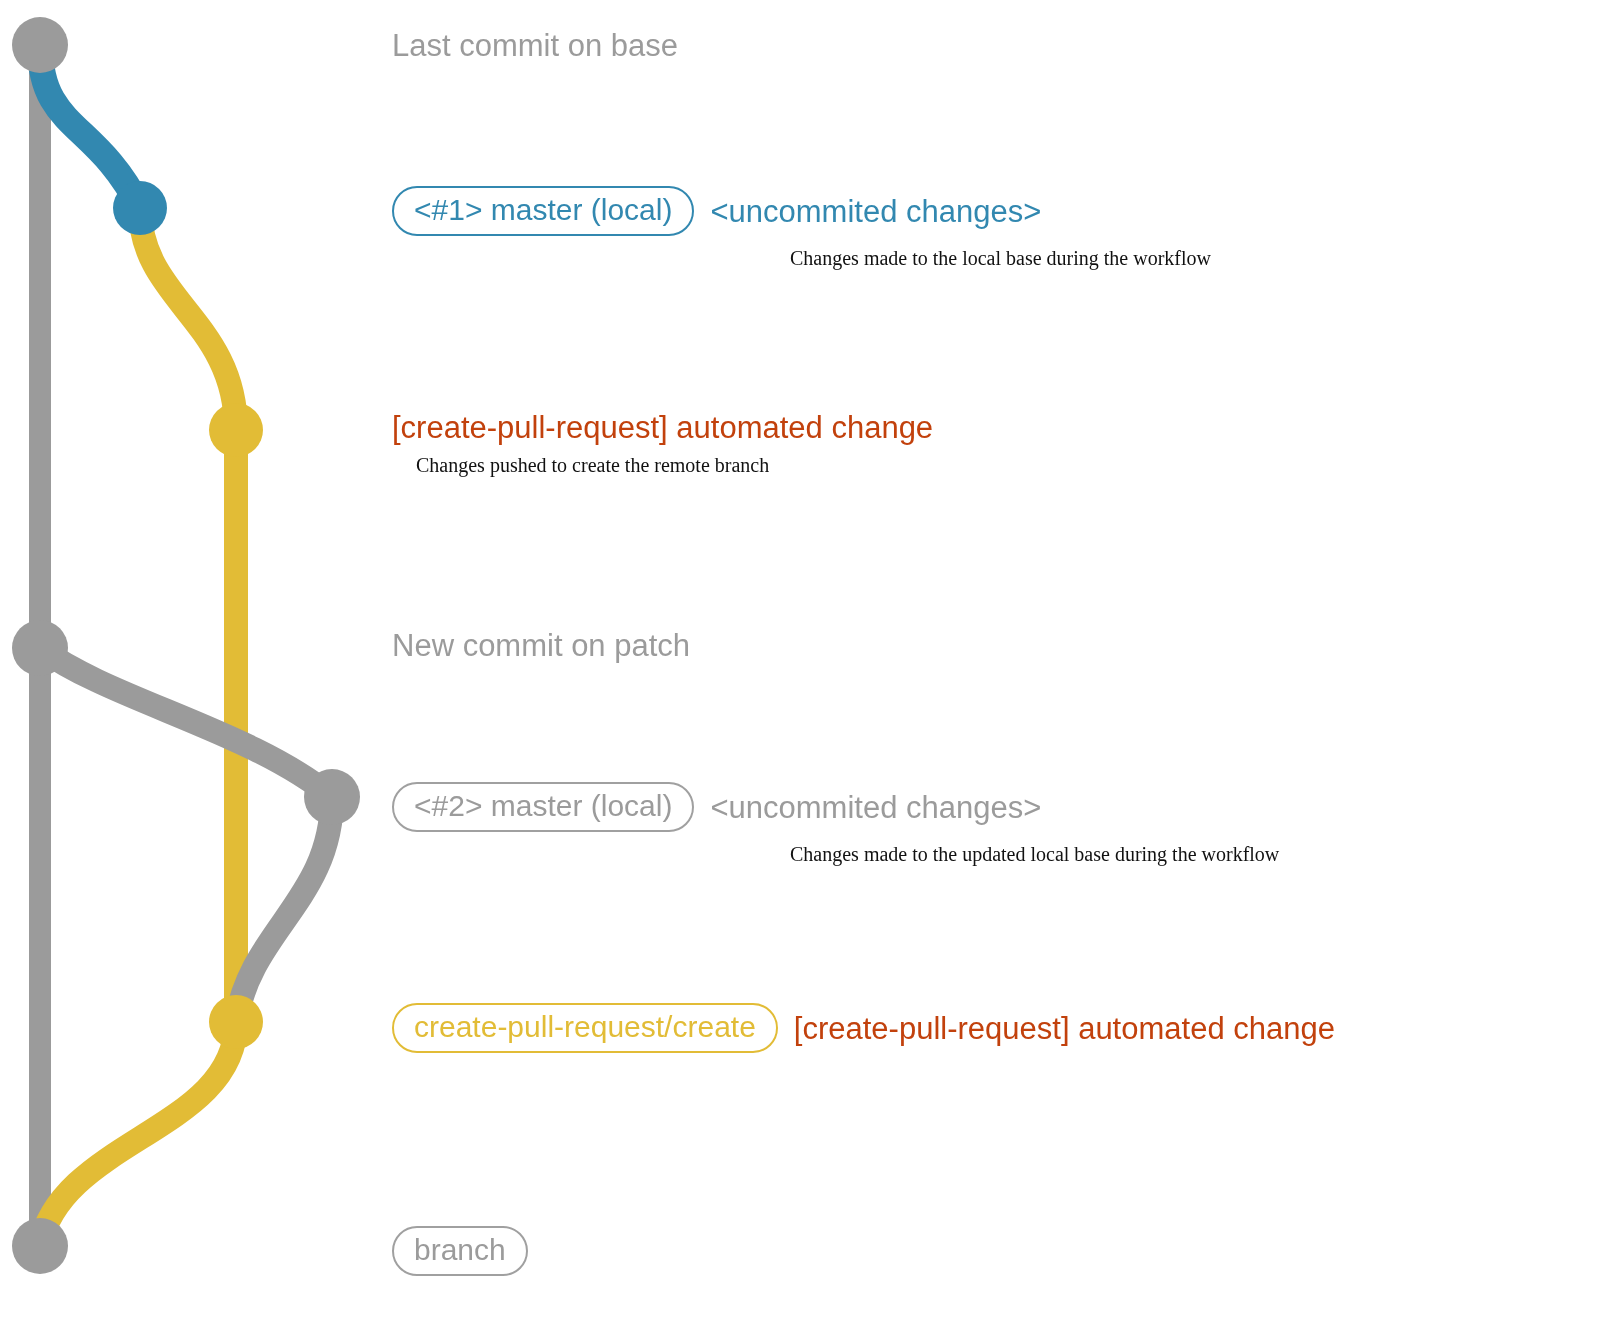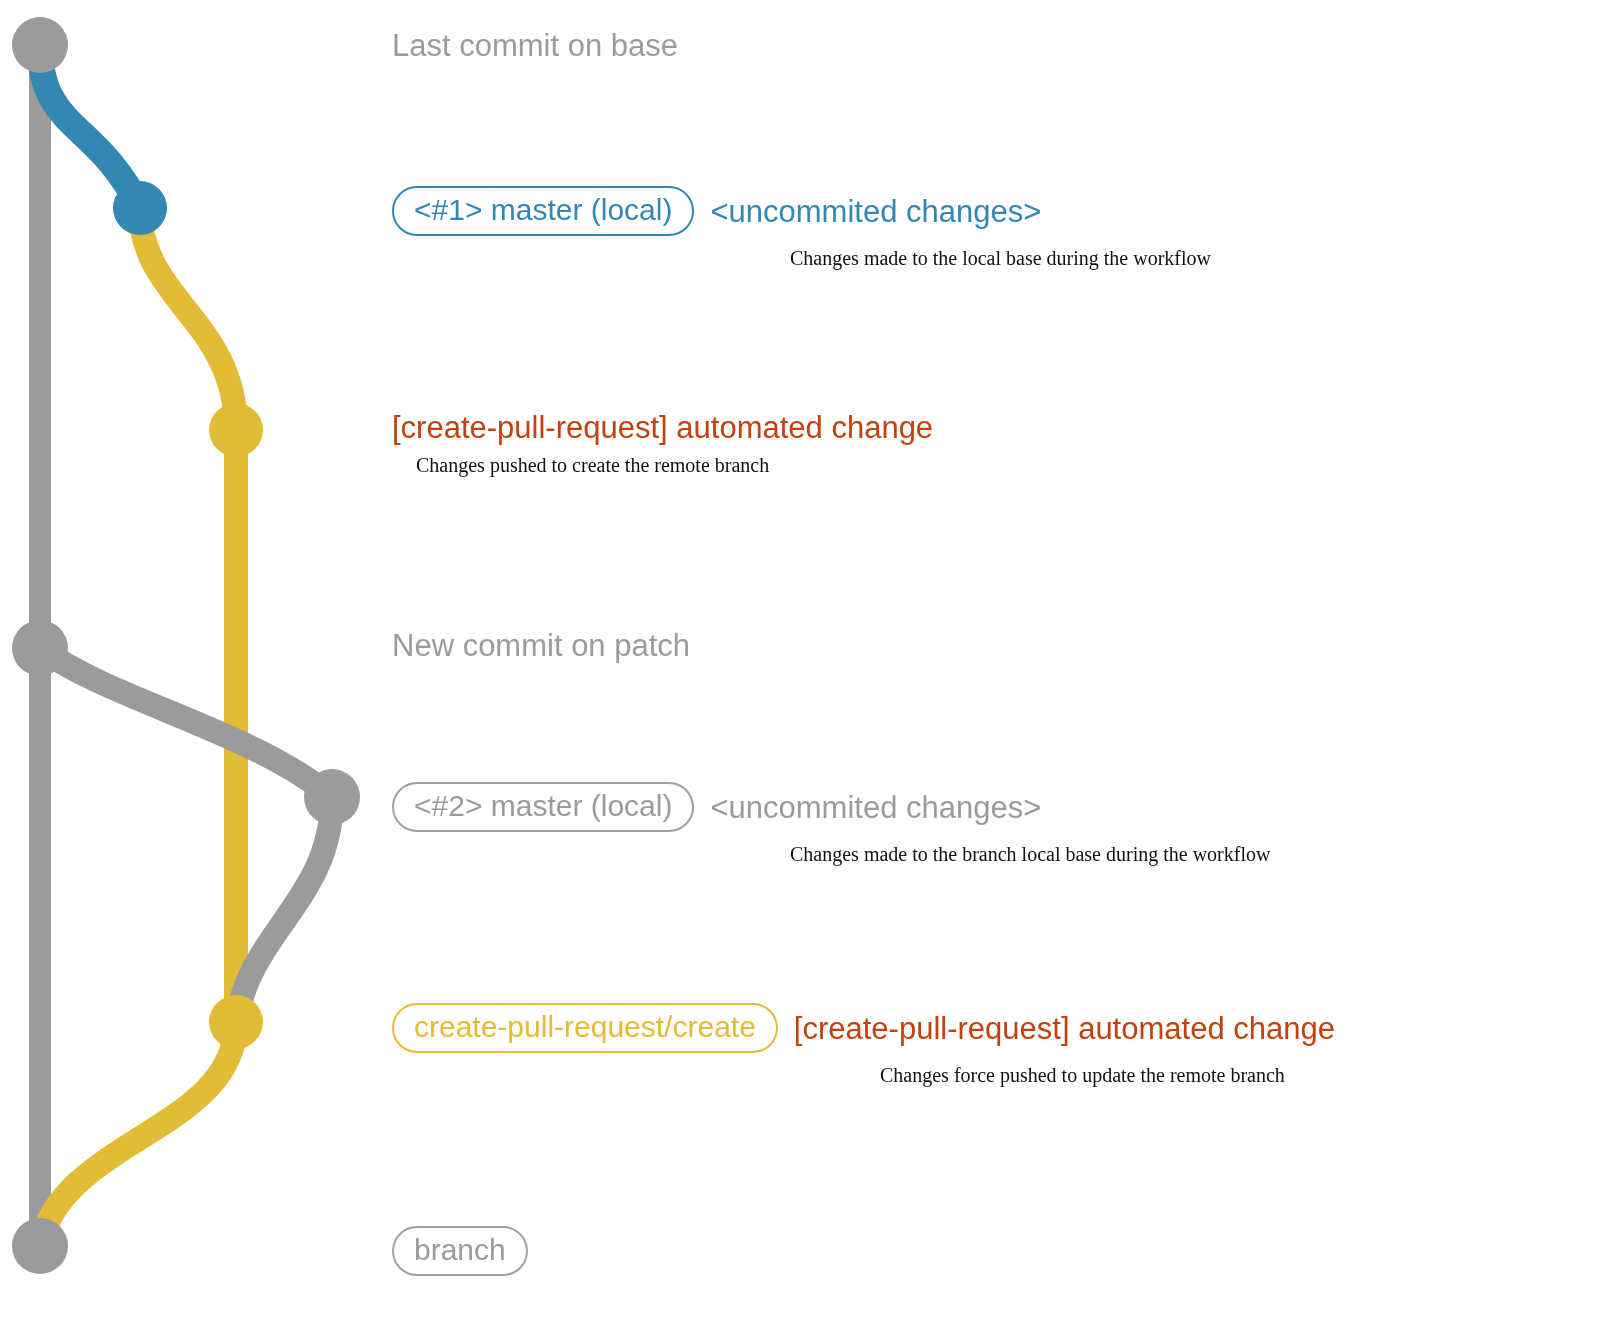--- a/index.html
+++ b/index.html
@@ -135,29 +135,28 @@
       <div class="row-main">
         <span class="subject gray">New commit on patch</span>
       </div>
     </div>
 
     <div class="row" id="r4" style="top: 782px;">
       <div class="row-main">
         <span class="badge gray">&lt;#2&gt; master (local)</span>
         <span class="subject gray spaced">&lt;uncommited changes&gt;</span>
       </div>
-      <span class="desc" id="d4" style="margin-left: 398px;">Changes made to the branch local base during the workflow</span>
+      <span class="desc" id="d4" style="margin-left: 398px;">Changes made to the updated local base during the workflow</span>
     </div>
 
     <div class="row" id="r5" style="top: 1003px;">
       <div class="row-main">
         <span class="badge yellow">create-pull-request/create</span>
         <span class="subject yellow spaced">[create-pull-request] automated change</span>
       </div>
-      <span class="desc" id="d5" style="margin-left: 488px;">Changes force pushed to update the remote branch</span>
     </div>
 
     <div class="row" id="r6" style="top: 1226px;">
       <div class="row-main">
         <span class="badge gray">branch</span>
       </div>
     </div>
 
   </div>
 </div>

